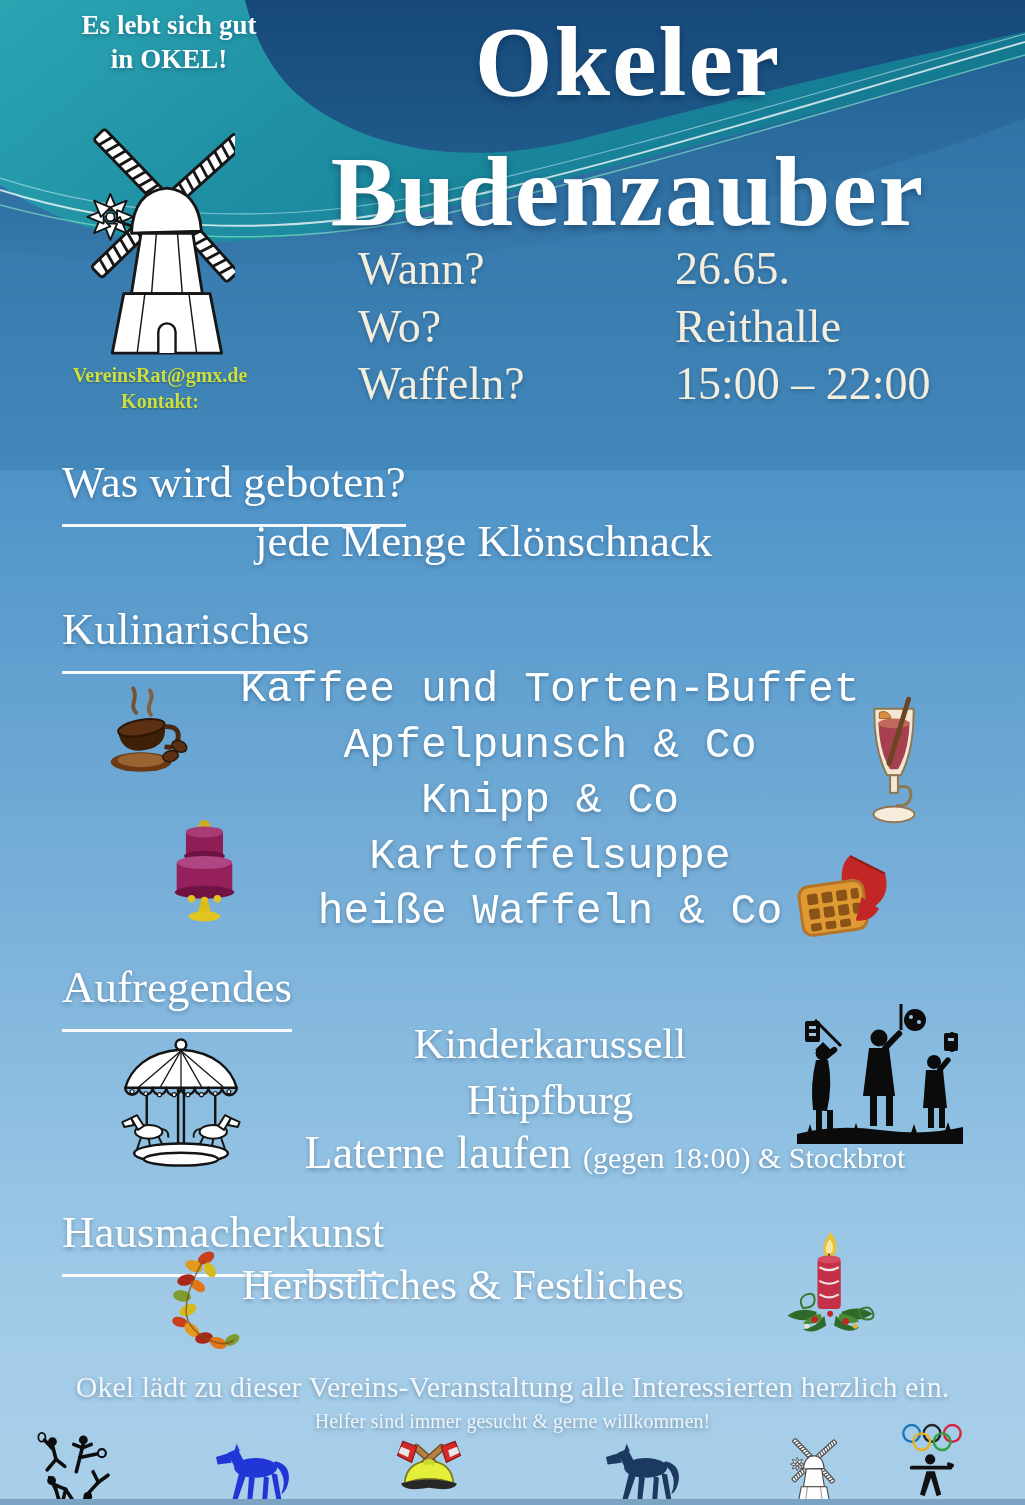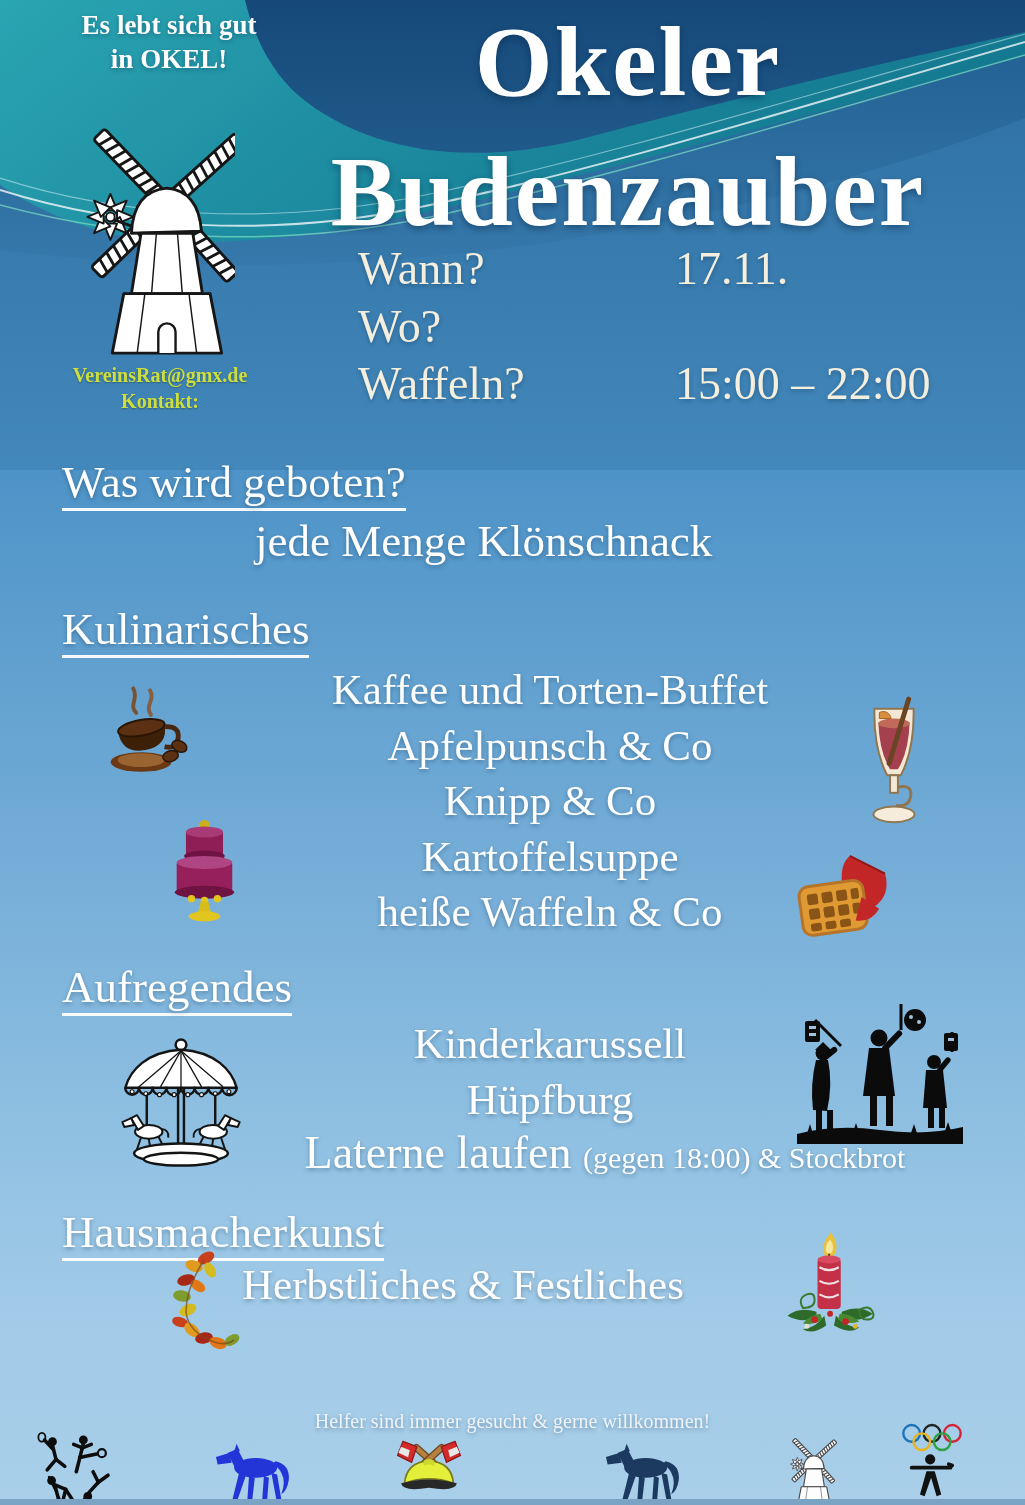--- a/index.html
+++ b/index.html
@@ -11,28 +11,28 @@
   .abs{position:absolute;}
   .shadow{text-shadow:0 2px 4px rgba(8,40,70,.35);}
   .waves{position:absolute;top:0;left:0;width:1025px;height:470px;}
   .tagline{left:38px;top:8px;width:262px;text-align:center;font-weight:bold;font-size:27px;line-height:34px;color:#fdfdfd;}
   .title-line{left:250px;width:756px;text-align:center;font-weight:bold;font-size:100px;line-height:1;letter-spacing:2px;text-shadow:0 3px 7px rgba(0,30,60,.45);}
   .t1{top:12px;} .t2{top:142px;}
   .qa{left:358px;top:240px;width:620px;font-size:46px;color:#f3eedd;}
   .qa-row{height:57.5px;display:flex;align-items:center;font-family:Liberation Serif, serif;}
   .qa-label{width:317px;display:inline-block;}
   .contact{left:35px;top:362px;width:250px;text-align:center;font-weight:bold;font-size:20px;line-height:26px;color:#cede3e;text-shadow:0 1px 2px rgba(20,40,10,.4);}
-  .sec-head{font-size:45px;line-height:1.1;border-bottom:3px solid rgba(255,255,255,.95);padding-bottom:0;display:inline-block;}
+  .sec-head{font-size:45px;line-height:1.1;border-bottom:3px solid rgba(255,255,255,.95);padding-bottom:16px;display:inline-block;}
   .h-intro{left:62px;top:458px;}
   .h-kulin{left:62px;top:605px;}
   .h-aufreg{left:62px;top:963px;}
   .h-haus{left:62px;top:1208px;}
   .intro-item{left:255px;top:515px;font-size:45px;}
   .k-items{left:230px;top:662px;width:640px;text-align:center;font-size:43px;}
-  .k-items div{line-height:55.6px;}
+  .k-items div{line-height:55.6px;font-family:Liberation Mono, monospace;}
   .a-items{left:230px;top:1016px;width:640px;text-align:center;font-size:43px;}
   .a-items div{line-height:55.6px;}
   .laterne{left:245px;top:1126px;width:720px;text-align:center;}
   .laterne .main{font-size:46px;}
   .laterne .note{font-size:30px;}
   .haus-item{left:242px;top:1260px;font-size:43px;}
   .footer1{left:0;top:1370px;width:1025px;text-align:center;font-size:30px;color:#f2f6fa;}
   .footer2{left:0;top:1410px;width:1025px;text-align:center;font-size:20px;color:#eef3f8;}
   .bottom-edge{position:absolute;left:0;bottom:0;width:100%;height:6px;background:#7ba3c3;}
   svg{display:block;}
@@ -121,24 +121,25 @@
     <div>VereinsRat@gmx.de</div>
     <div>Kontakt:</div>
   </div>
 
   <div class="abs title-line t1">Okeler</div>
   <div class="abs title-line t2">Budenzauber</div>
 
   <div class="abs qa shadow">
     <div class="qa-row">
       <span class="qa-label">Wann?</span>
-      <span>17.11.</span>
+      <span>26.65.</span>
     </div>
     <div class="qa-row">
       <span class="qa-label">Wo?</span>
+      <span>Reithalle</span>
     </div>
     <div class="qa-row">
       <span class="qa-label">Waffeln?</span>
       <span>15:00 – 22:00</span>
     </div>
   </div>
 
   <div class="abs h-intro">
     <span class="sec-head shadow">Was wird geboten?</span>
   </div>
@@ -365,20 +366,21 @@
     </g>
     <path d="M34,80 q-6,-10 4,-14 q8,-3 8,6 q0,8 -12,8 z" fill="none" stroke="#3a7a30" stroke-width="2"></path>
     <path d="M92,82 q10,-6 14,2 q3,8 -6,8 q-8,0 -8,-10 z" fill="none" stroke="#3a7a30" stroke-width="2"></path>
     <circle cx="46" cy="92" r="3.5" fill="#c22626"></circle>
       <circle cx="78" cy="94" r="3.5" fill="#c22626"></circle>
       <circle cx="62" cy="86" r="3" fill="#c22626"></circle>
     <circle cx="88" cy="99" r="2.5" fill="#e8b424"></circle>
       <circle cx="38" cy="99" r="2.5" fill="#e8e2d0"></circle>
   </svg>
 
+  <div class="abs footer1 shadow">Okel lädt zu dieser Vereins-Veranstaltung alle Interessierten herzlich ein.</div>
   <div class="abs footer2 shadow">Helfer sind immer gesucht &amp; gerne willkommen!</div>
 
   <svg class="abs" style="left:36px;top:1432px;" width="85" height="75" viewBox="0 0 95 85">
     <g stroke="#0d0d0d" stroke-width="4" stroke-linecap="round" fill="none">
       <circle cx="18" cy="11" r="4" fill="#0d0d0d" stroke-width="2"></circle>
       <line x1="18" y1="15" x2="22" y2="31"></line>
         <line x1="19" y1="20" x2="9" y2="9"></line>
       <ellipse cx="6" cy="6" rx="4" ry="5" stroke-width="2"></ellipse>
       <line x1="22" y1="31" x2="12" y2="43"></line>
         <line x1="22" y1="31" x2="32" y2="39"></line>

